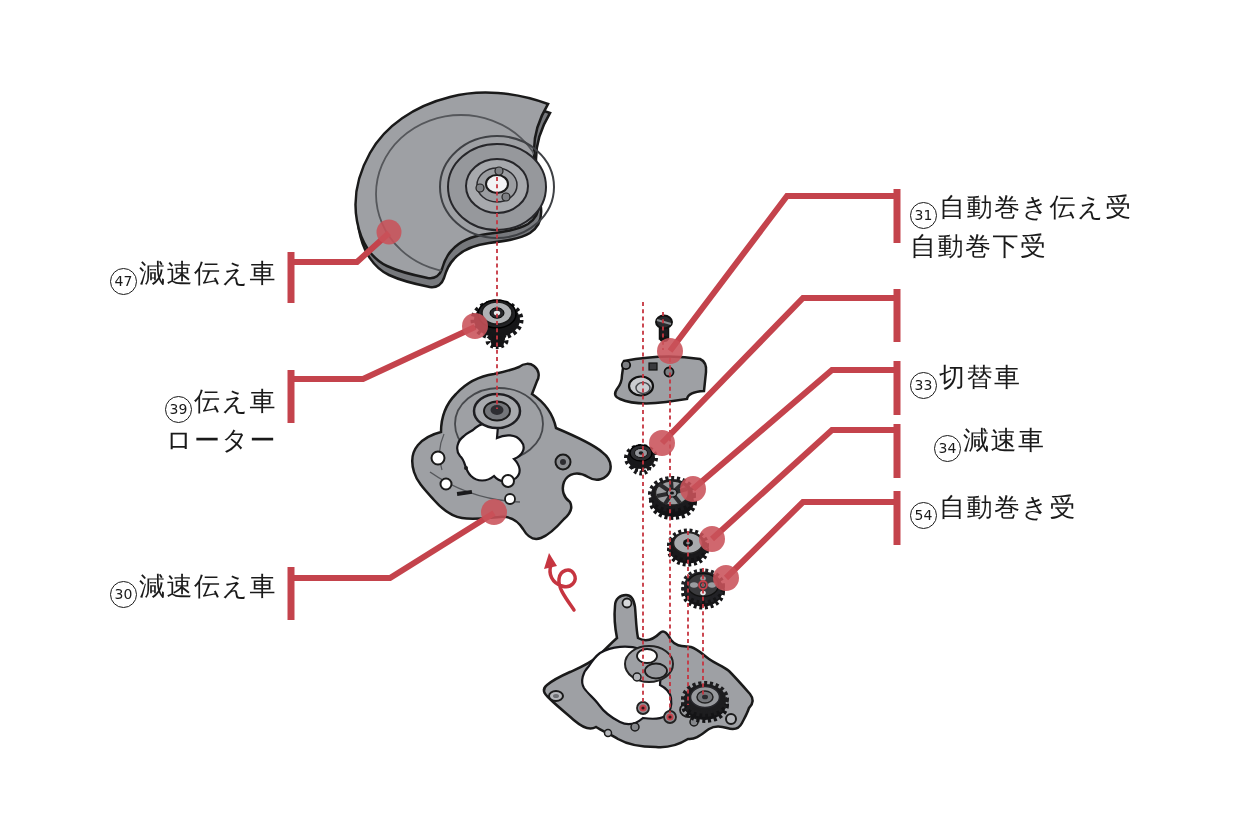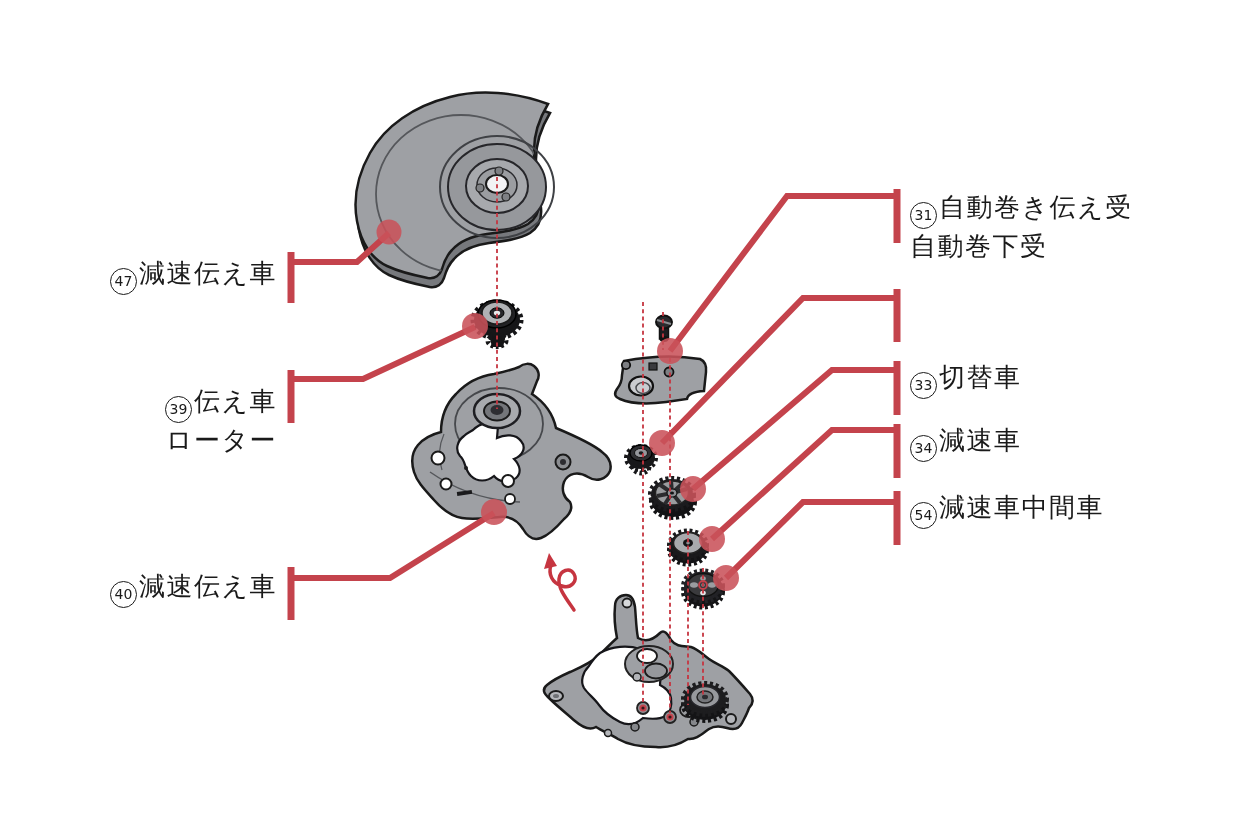--- a/index.html
+++ b/index.html
@@ -239,43 +239,43 @@
 
 <div class="callout left" style="top:384px; right:966px;">
   <div>
     <span class="cnum">39</span><span>伝え車</span>
   </div>
   <div><span>ローター</span></div>
 </div>
 
 <div class="callout left" style="top:569px; right:966px;">
   <div>
-    <span class="cnum">40</span><span>減速伝え車</span>
+    <span class="cnum">30</span><span>減速伝え車</span>
   </div>
 </div>
 
 <div class="callout right" style="top:190px; left:910px;">
   <div>
     <span class="cnum">31</span><span>自動巻き伝え受</span>
   </div>
   <div><span>自動巻下受</span></div>
 </div>
 
 
 <div class="callout right" style="top:360px; left:910px;">
   <div>
     <span class="cnum">33</span><span>切替車</span>
   </div>
 </div>
 
-<div class="callout right" style="top:423px; left:910px;">
+<div class="callout right" style="top:423px; left:934px;">
   <div>
     <span class="cnum">34</span><span>減速車</span>
   </div>
 </div>
 
 <div class="callout right" style="top:490px; left:910px;">
   <div>
-    <span class="cnum">54</span><span>減速車中間車</span>
+    <span class="cnum">54</span><span>自動巻き受</span>
   </div>
 </div>
 
 </div>
 
 </body></html>

